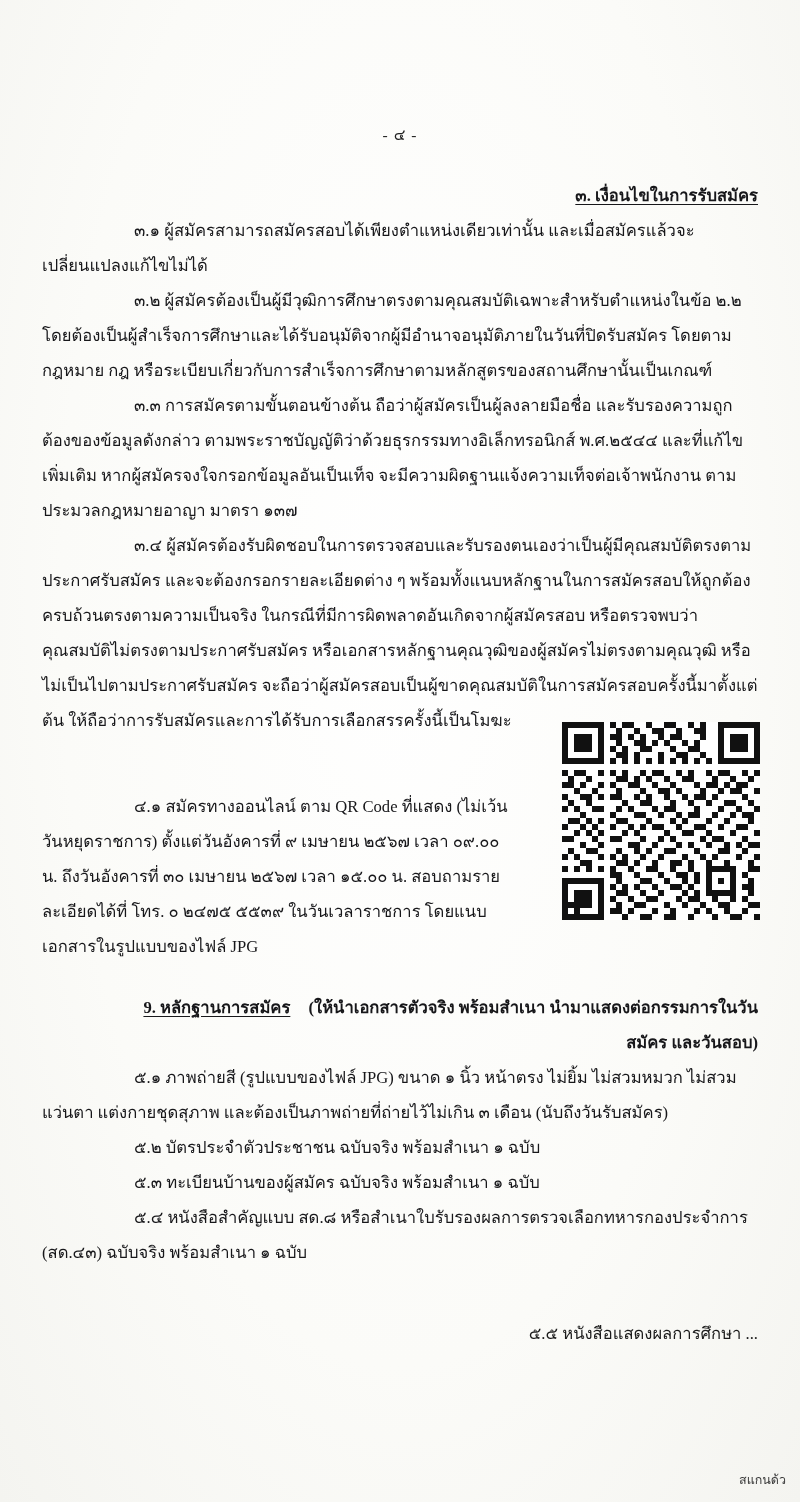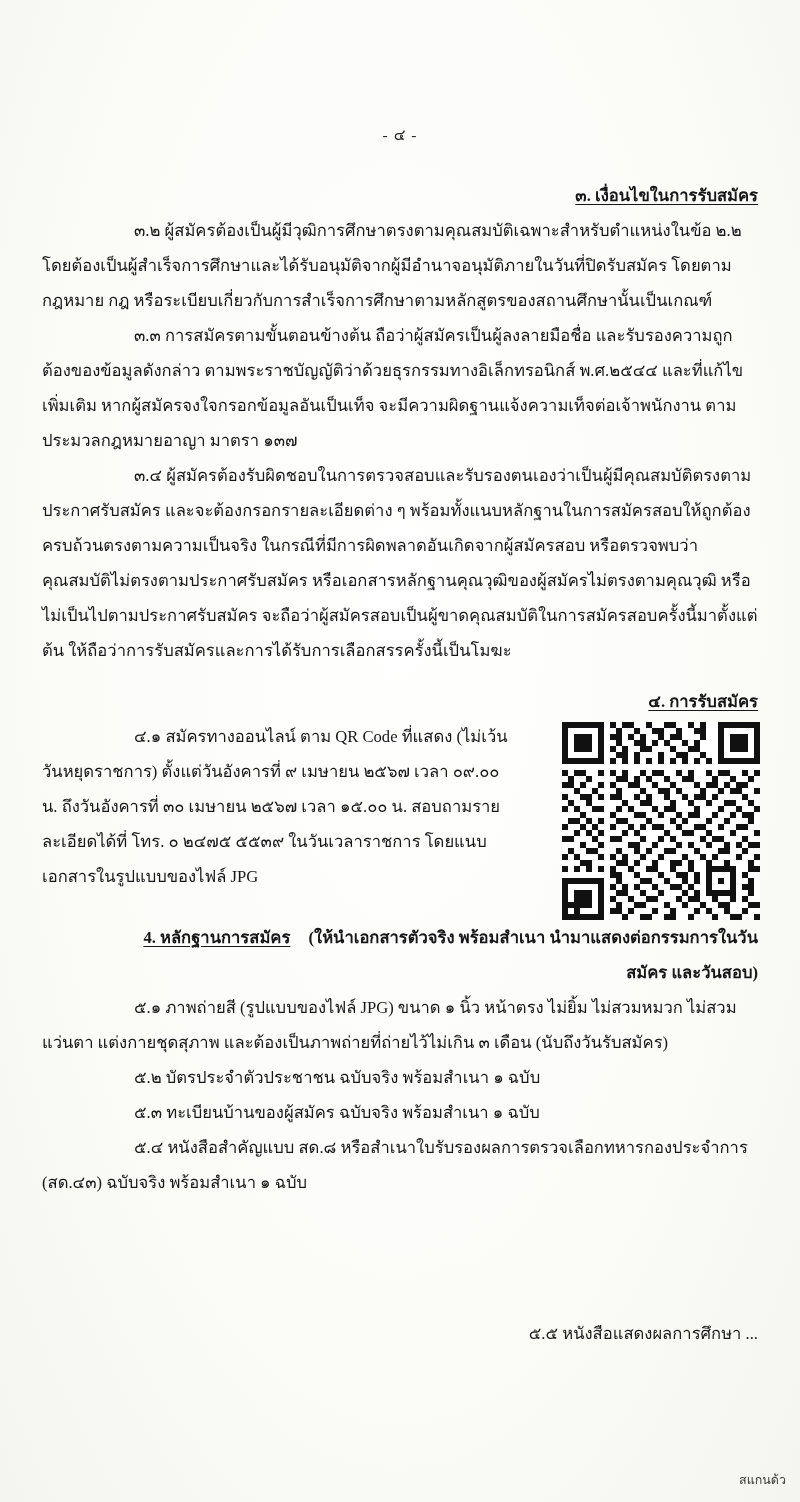--- a/index.html
+++ b/index.html
@@ -106,35 +106,36 @@
 <div class="page">
 
   <div class="page-number">- ๔ -</div>
 
   <div class="body-text">
 
     <div class="section-block">
       <p class="heading-line">
         <span class="ind-head bold underline">๓. เงื่อนไขในการรับสมัคร</span>
       </p>
+      <p class="para">๓.๑ ผู้สมัครสามารถสมัครสอบได้เพียงตำแหน่งเดียวเท่านั้น และเมื่อสมัครแล้วจะเปลี่ยนแปลงแก้ไขไม่ได้</p>
       <p class="para">๓.๒ ผู้สมัครต้องเป็นผู้มีวุฒิการศึกษาตรงตามคุณสมบัติเฉพาะสำหรับตำแหน่งในข้อ ๒.๒ โดยต้องเป็นผู้สำเร็จการศึกษาและได้รับอนุมัติจากผู้มีอำนาจอนุมัติภายในวันที่ปิดรับสมัคร โดยตามกฎหมาย กฎ หรือระเบียบเกี่ยวกับการสำเร็จการศึกษาตามหลักสูตรของสถานศึกษานั้นเป็นเกณฑ์</p>
       <p class="para">๓.๓ การสมัครตามขั้นตอนข้างต้น ถือว่าผู้สมัครเป็นผู้ลงลายมือชื่อ และรับรองความถูกต้องของข้อมูลดังกล่าว ตามพระราชบัญญัติว่าด้วยธุรกรรมทางอิเล็กทรอนิกส์ พ.ศ.๒๕๔๔ และที่แก้ไขเพิ่มเติม หากผู้สมัครจงใจกรอกข้อมูลอันเป็นเท็จ จะมีความผิดฐานแจ้งความเท็จต่อเจ้าพนักงาน ตามประมวลกฎหมายอาญา มาตรา ๑๓๗</p>
       <p class="para">๓.๔ ผู้สมัครต้องรับผิดชอบในการตรวจสอบและรับรองตนเองว่าเป็นผู้มีคุณสมบัติตรงตามประกาศรับสมัคร และจะต้องกรอกรายละเอียดต่าง ๆ พร้อมทั้งแนบหลักฐานในการสมัครสอบให้ถูกต้องครบถ้วนตรงตามความเป็นจริง ในกรณีที่มีการผิดพลาดอันเกิดจากผู้สมัครสอบ หรือตรวจพบว่าคุณสมบัติไม่ตรงตามประกาศรับสมัคร หรือเอกสารหลักฐานคุณวุฒิของผู้สมัครไม่ตรงตามคุณวุฒิ หรือไม่เป็นไปตามประกาศรับสมัคร จะถือว่าผู้สมัครสอบเป็นผู้ขาดคุณสมบัติในการสมัครสอบครั้งนี้มาตั้งแต่ต้น ให้ถือว่าการรับสมัครและการได้รับการเลือกสรรครั้งนี้เป็นโมฆะ</p>
     </div>
 
     <div class="section-block" style="margin-top:16px;">
       <p class="heading-line">
         <span class="ind-head bold underline">๔. การรับสมัคร</span>
       </p>
       <p class="para wrap-right">๔.๑ สมัครทางออนไลน์ ตาม QR Code ที่แสดง (ไม่เว้นวันหยุดราชการ) ตั้งแต่วันอังคารที่ ๙ เมษายน ๒๕๖๗ เวลา ๐๙.๐๐ น. ถึงวันอังคารที่ ๓๐ เมษายน ๒๕๖๗ เวลา ๑๕.๐๐ น. สอบถามรายละเอียดได้ที่ โทร. ๐ ๒๔๗๕ ๕๕๓๙ ในวันเวลาราชการ โดยแนบเอกสารในรูปแบบของไฟล์ JPG</p>
     </div>
 
     <div class="section-block" style="margin-top:26px;">
       <p class="heading-line">
-        <span class="ind-head bold underline">4. หลักฐานการสมัคร</span>
+        <span class="ind-head bold underline">9. หลักฐานการสมัคร</span>
         <span class="bold" style="margin-left:14px;">(ให้นำเอกสารตัวจริง พร้อมสำเนา นำมาแสดงต่อกรรมการในวันสมัคร และวันสอบ)</span>
       </p>
       <p class="para">๕.๑ ภาพถ่ายสี (รูปแบบของไฟล์ JPG) ขนาด ๑ นิ้ว หน้าตรง ไม่ยิ้ม ไม่สวมหมวก ไม่สวมแว่นตา แต่งกายชุดสุภาพ และต้องเป็นภาพถ่ายที่ถ่ายไว้ไม่เกิน ๓ เดือน (นับถึงวันรับสมัคร)</p>
       <p class="para">๕.๒ บัตรประจำตัวประชาชน ฉบับจริง พร้อมสำเนา ๑ ฉบับ</p>
       <p class="para">๕.๓ ทะเบียนบ้านของผู้สมัคร ฉบับจริง พร้อมสำเนา ๑ ฉบับ</p>
       <p class="para">๕.๔ หนังสือสำคัญแบบ สด.๘ หรือสำเนาใบรับรองผลการตรวจเลือกทหารกองประจำการ (สด.๔๓) ฉบับจริง พร้อมสำเนา ๑ ฉบับ</p>
     </div>
 
   </div>
 

